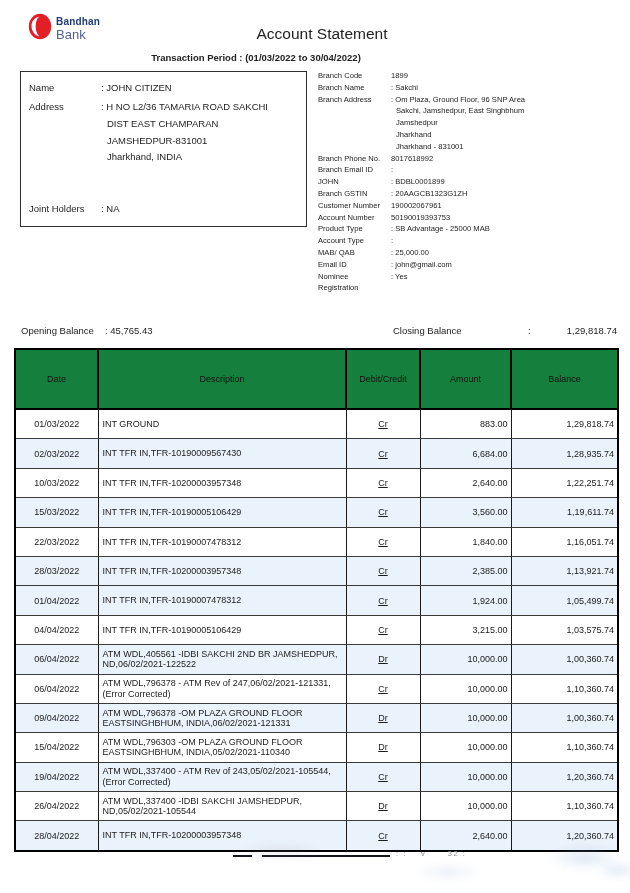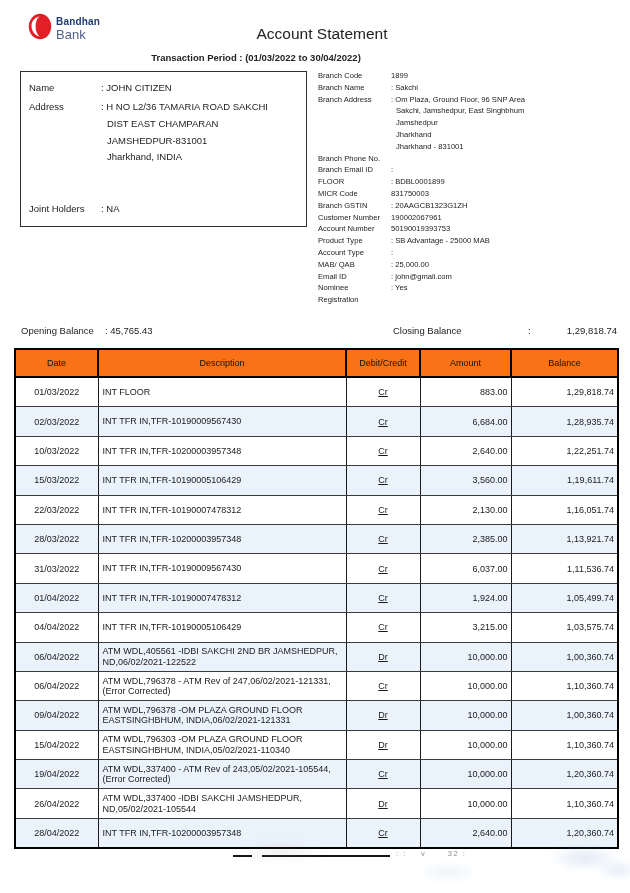--- a/index.html
+++ b/index.html
@@ -46,22 +46,22 @@
   .cb-value{position:absolute;right:13px;}
 
   
   .tx-table{position:absolute;left:14px;top:348px;width:603px;border-collapse:collapse;
             table-layout:fixed;font-size:9px;}
   .tx-table col.c-date{width:83px;}
   .tx-table col.c-desc{width:248px;}
   .tx-table col.c-drcr{width:74px;}
   .tx-table col.c-amt{width:91px;}
   .tx-table col.c-bal{width:107px;}
-  .tx-table th{background:#f97316;border:2px solid #000;height:26px;
-               font-weight:400;color:#111;font-size:9px;padding:0 2px;}
+  .tx-table th{background:#15803d;border:2px solid #000;height:26px;
+               font-weight:400;color:#111;font-size:9px;padding:16px 2px;}
   .tx-table td{border-left:1.4px solid #1a1a1a;border-right:1.4px solid #1a1a1a;
                border-top:1px solid #3a3a3a;border-bottom:1px solid #3a3a3a;
                height:26.4px;padding:1px 2px;vertical-align:middle;color:#1b1b1b;}
   .tx-table{border:2px solid #000;}
   .tx-table td.t-date{text-align:center;}
   .tx-table td.t-desc{text-align:left;padding-left:4px;line-height:10.5px;}
   .tx-table td.t-drcr{text-align:center;text-decoration:underline;}
   .tx-table td.t-amt,.tx-table td.t-bal{text-align:right;padding-right:3px;}
   .tx-table tbody tr.alt td{background:#eaf2fb;}
 
@@ -146,42 +146,39 @@
           <div>: Om Plaza, Ground Floor, 96 SNP Area</div>
           <div>Sakchi, Jamshedpur, East Singhbhum</div>
           <div>Jamshedpur</div>
           <div>Jharkhand</div>
           <div>Jharkhand - 831001</div>
         </div>
       </div>
 
       <div class="b-row">
         <div class="b-label">Branch Phone No.</div>
+        <div class="b-value">
+          <div>8017618992</div>
+        </div>
       </div>
 
       <div class="b-row">
         <div class="b-label">Branch Email ID</div>
         <div class="b-value">
           <div>:</div>
         </div>
       </div>
 
       <div class="b-row">
-        <div class="b-label">FLOOR</div>
+        <div class="b-label">JOHN</div>
         <div class="b-value">
           <div>: BDBL0001899</div>
         </div>
       </div>
 
-      <div class="b-row">
-        <div class="b-label">MICR Code</div>
-        <div class="b-value">
-          <div>831750003</div>
-        </div>
-      </div>
 
       <div class="b-row">
         <div class="b-label">Branch GSTIN</div>
         <div class="b-value">
           <div>: 20AAGCB1323G1ZH</div>
         </div>
       </div>
 
       <div class="b-row">
         <div class="b-label">Customer Number</div>
@@ -260,21 +257,21 @@
 
           <th>Amount</th>
 
           <th>Balance</th>
         </tr>
     </thead>
     <tbody>
 
         <tr>
           <td class="t-date">01/03/2022</td>
-          <td class="t-desc">INT FLOOR</td>
+          <td class="t-desc">INT GROUND</td>
           <td class="t-drcr">Cr</td>
           <td class="t-amt">883.00</td>
           <td class="t-bal">1,29,818.74</td>
         </tr>
 
         <tr class="alt">
           <td class="t-date">02/03/2022</td>
           <td class="t-desc">INT TFR IN,TFR-10190009567430</td>
           <td class="t-drcr">Cr</td>
           <td class="t-amt">6,684.00</td>
@@ -294,39 +291,32 @@
           <td class="t-desc">INT TFR IN,TFR-10190005106429</td>
           <td class="t-drcr">Cr</td>
           <td class="t-amt">3,560.00</td>
           <td class="t-bal">1,19,611.74</td>
         </tr>
 
         <tr>
           <td class="t-date">22/03/2022</td>
           <td class="t-desc">INT TFR IN,TFR-10190007478312</td>
           <td class="t-drcr">Cr</td>
-          <td class="t-amt">2,130.00</td>
+          <td class="t-amt">1,840.00</td>
           <td class="t-bal">1,16,051.74</td>
         </tr>
 
         <tr class="alt">
           <td class="t-date">28/03/2022</td>
           <td class="t-desc">INT TFR IN,TFR-10200003957348</td>
           <td class="t-drcr">Cr</td>
           <td class="t-amt">2,385.00</td>
           <td class="t-bal">1,13,921.74</td>
         </tr>
 
-        <tr>
-          <td class="t-date">31/03/2022</td>
-          <td class="t-desc">INT TFR IN,TFR-10190009567430</td>
-          <td class="t-drcr">Cr</td>
-          <td class="t-amt">6,037.00</td>
-          <td class="t-bal">1,11,536.74</td>
-        </tr>
 
         <tr class="alt">
           <td class="t-date">01/04/2022</td>
           <td class="t-desc">INT TFR IN,TFR-10190007478312</td>
           <td class="t-drcr">Cr</td>
           <td class="t-amt">1,924.00</td>
           <td class="t-bal">1,05,499.74</td>
         </tr>
 
         <tr>

